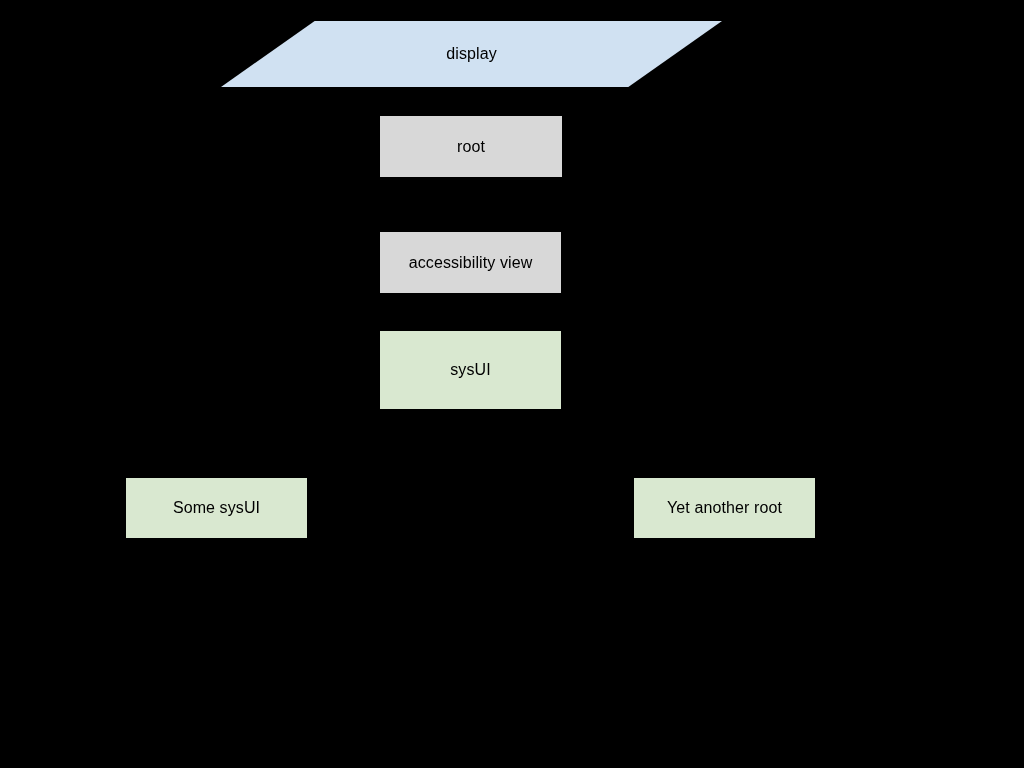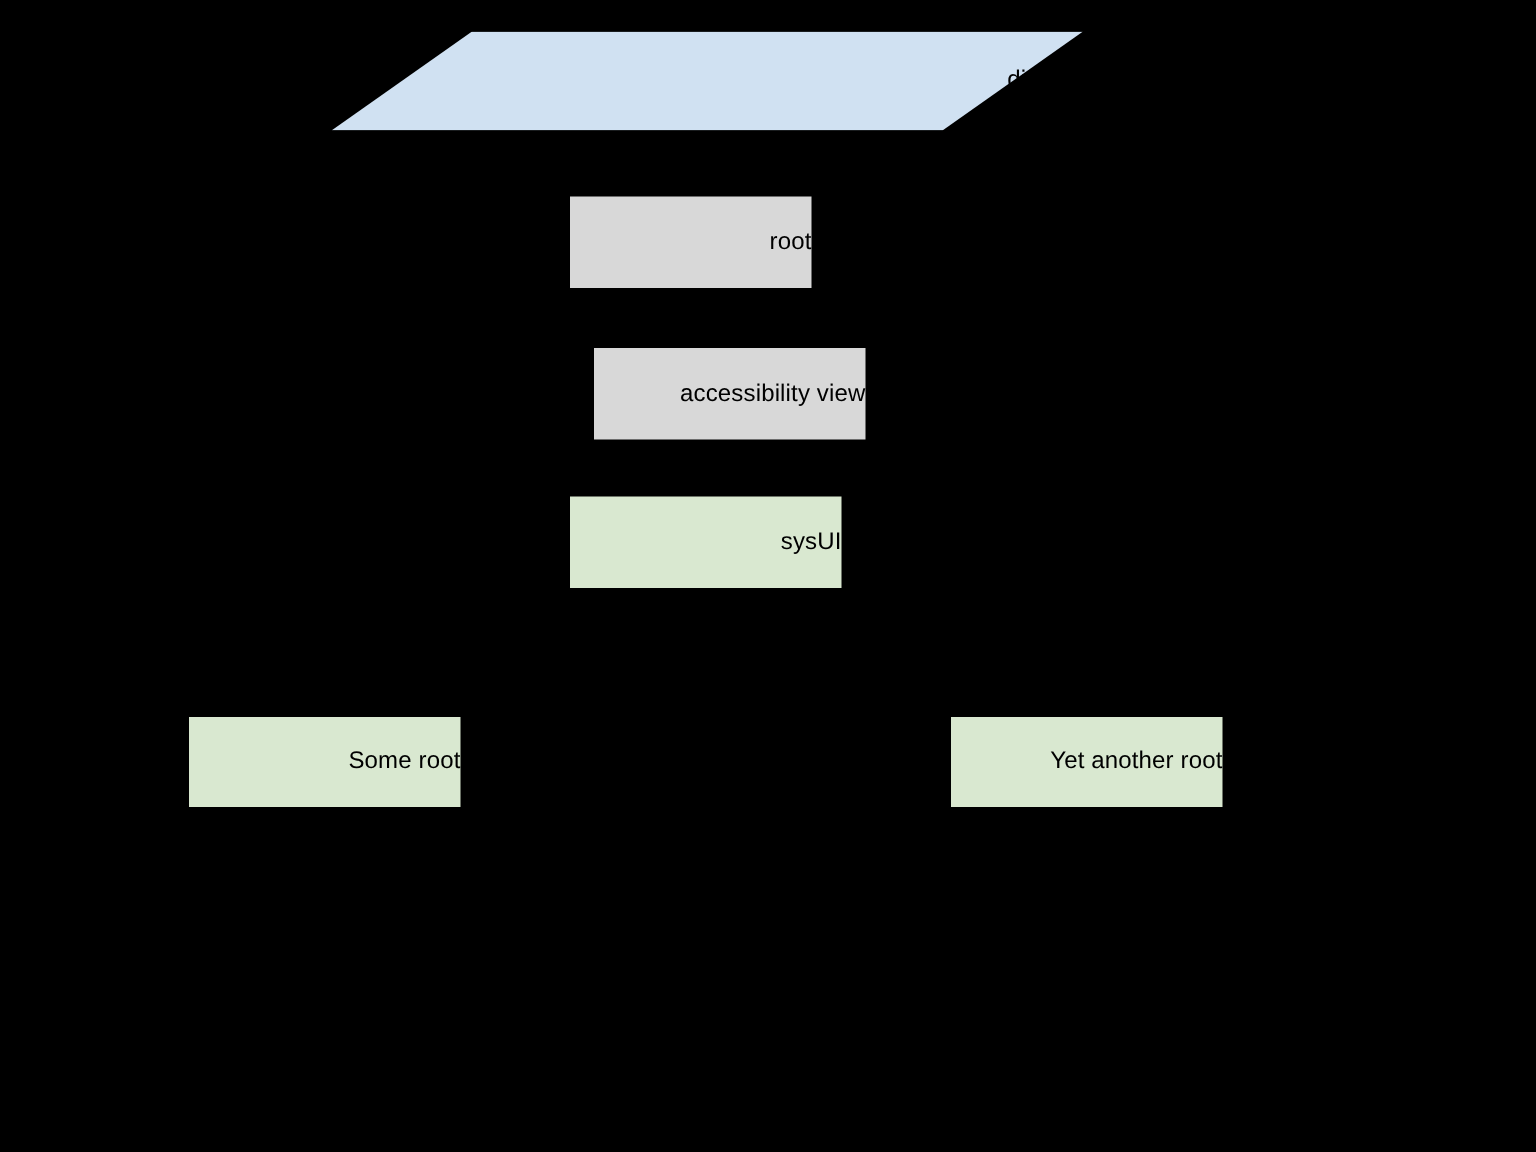--- a/index.html
+++ b/index.html
@@ -18,21 +18,21 @@
     position: relative;
     width: 1024px;
     height: 768px;
     background: #000000;
   }
   .node {
     position: absolute;
     box-sizing: border-box;
     display: flex;
     align-items: center;
-    justify-content: flex-end;
+    justify-content: center;
     text-align: center;
     color: #000000;
     font-size: 16px;
     line-height: 1.2;
     letter-spacing: 0.1px;
     -webkit-font-smoothing: antialiased;
   }
   .node .label {
     display: block;
     pointer-events: none;
@@ -69,38 +69,38 @@
 </head>
 <body>
 
 <div id="canvas">
 
   <div class="node node-parallelogram" style="left:221px; top:21px; width:501px; height:66px;">
     <span class="shape"></span>
     <span class="label">display</span>
   </div>
 
-  <div class="node node-rect fill-gray" style="left:380px; top:131px; width:161px; height:61px;border-radius:12px;">
+  <div class="node node-rect fill-gray" style="left:380px; top:116px; width:182px; height:61px;border-radius:12px;">
     <span class="shape"></span>
     <span class="label">root</span>
   </div>
 
-  <div class="node node-rect fill-gray" style="left:396px; top:232px; width:181px; height:61px;">
+  <div class="node node-rect fill-gray" style="left:380px; top:232px; width:181px; height:61px;">
     <span class="shape"></span>
     <span class="label">accessibility view</span>
   </div>
 
-  <div class="node node-rect fill-green" style="left:380px; top:331px; width:181px; height:61px;">
+  <div class="node node-rect fill-green" style="left:380px; top:331px; width:181px; height:78px;">
     <span class="shape"></span>
     <span class="label">sysUI</span>
   </div>
 
   <div class="node node-rect fill-green" style="left:126px; top:478px; width:181px; height:60px;">
     <span class="shape"></span>
-    <span class="label">Some root</span>
+    <span class="label">Some sysUI</span>
   </div>
 
 
   <div class="node node-rect fill-green" style="left:634px; top:478px; width:181px; height:60px;">
     <span class="shape"></span>
     <span class="label">Yet another root</span>
   </div>
 
 </div>
 

